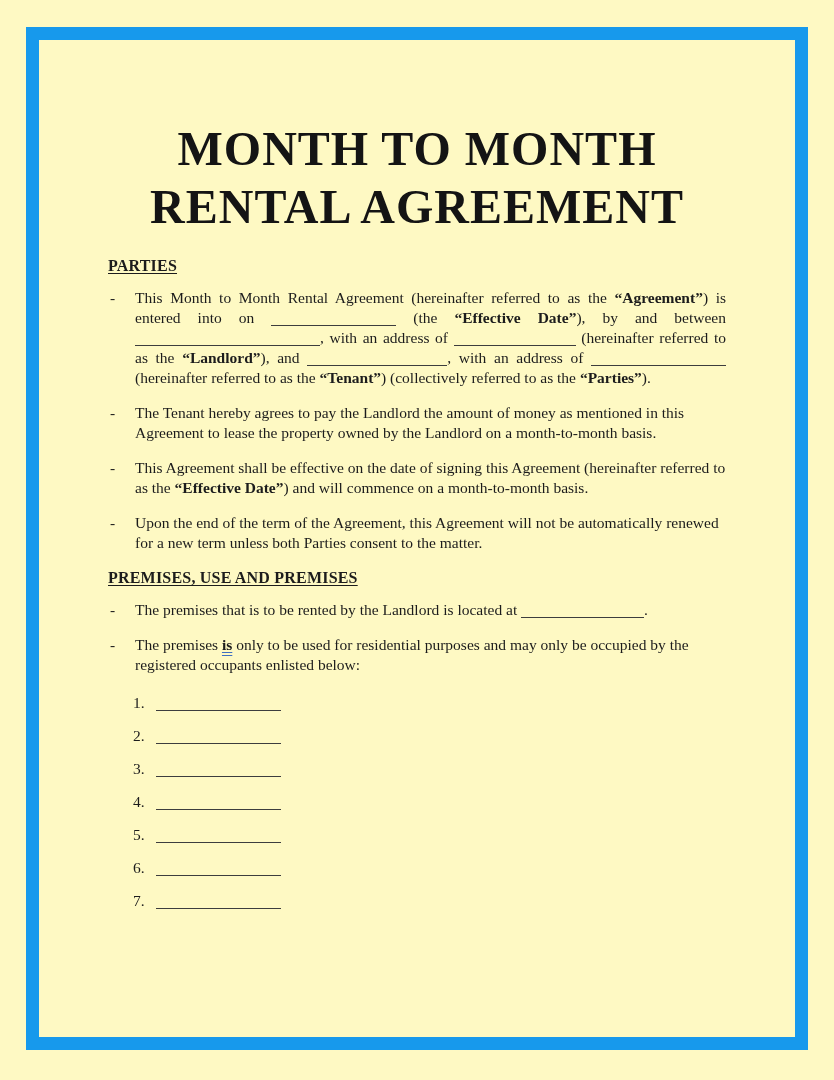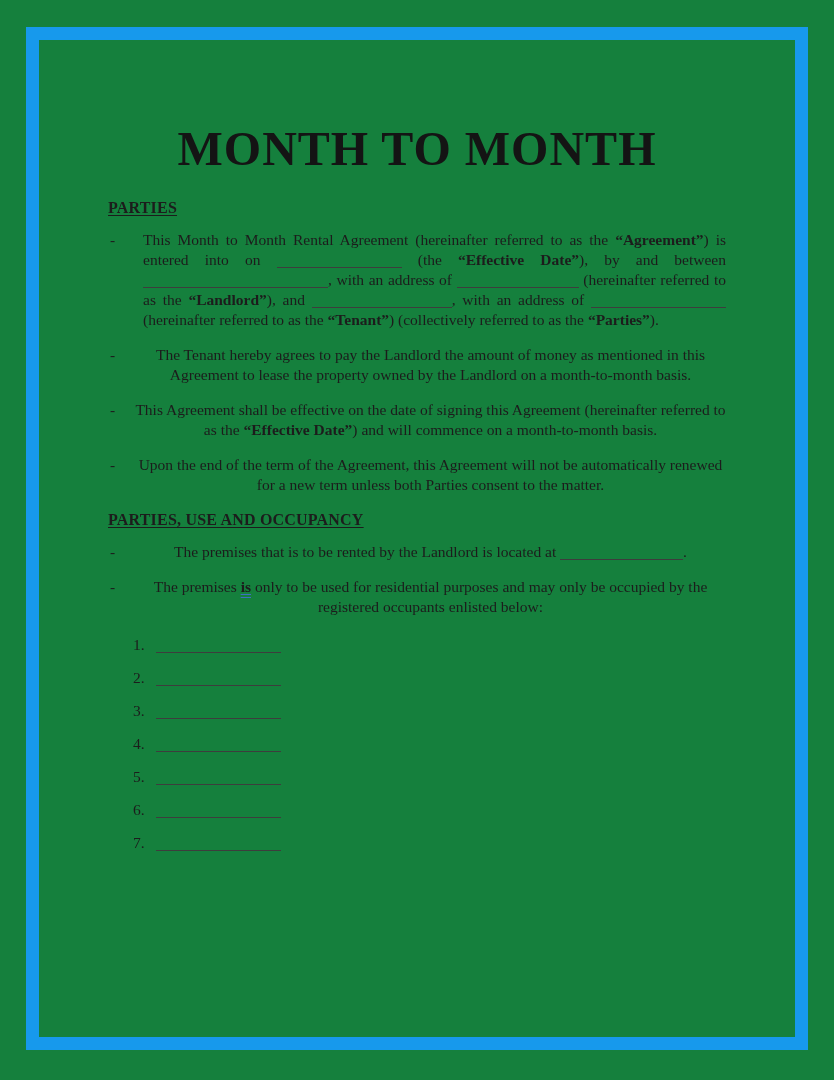--- a/index.html
+++ b/index.html
@@ -4,21 +4,21 @@
 <style>
   * { margin: 0; padding: 0; box-sizing: border-box; }
   html, body { background: #ffffff; }
   body {
     width: 834px; height: 1080px;
     font-family: "Liberation Serif", "DejaVu Serif", serif;
   }
   .page {
     position: relative;
     width: 834px; height: 1080px;
-    background: #15803d;
+    background: #fef9c3;
     color: #1c1c1c;
     overflow: hidden;
   }
   .frame {
     position: absolute;
     left: 26px; right: 26px; top: 27px; bottom: 30px;
     border: 13px solid var(--accent, #1799EC);
     pointer-events: none;
   }
   .content {
@@ -39,22 +39,22 @@
     font-size: 16px;
     line-height: 20px;
     font-weight: bold;
     text-decoration: underline;
     text-underline-offset: 2px;
     margin: 10px 0 12px 0;
     letter-spacing: 0.2px;
   }
   .item { display: flex; margin-bottom: 15px; }
   .dash { flex: 0 0 27px; width: 27px; padding-left: 2px; font-size: 15.5px; line-height: 20px; }
-  .para { flex: 1; font-size: 15.5px; line-height: 20px; text-align: center; }
-  .para.justify { text-align: justify; margin-left: 8px; }
+  .para { flex: 1; font-size: 15.5px; line-height: 20px; }
+  .para.justify { text-align: justify; }
   .para b { font-weight: bold; }
   .blank {
     display: inline-block;
     height: 15px;
     border-bottom: 1px solid #3d3d3d;
     vertical-align: -3px;
   }
   .grammar {
     text-decoration: underline double #3E6FC1;
     text-underline-offset: 2px;
@@ -72,20 +72,21 @@
   .occupants .num { display: inline-block; min-width: 23px; }
 </style>
 </head>
 <body>
 
 <div class="page" style="color: rgb(28, 28, 28);">
   <div class="frame"></div>
   <div class="content">
     <h1 class="title">
       <span>MONTH TO MONTH</span><br>
+      <span>RENTAL AGREEMENT</span>
     </h1>
     <div id="sections">
         <section class="section">
           <h2 class="heading">PARTIES</h2>
           <div class="item">
             <span class="dash">-</span>
             <p class="para justify">This Month to Month Rental Agreement (hereinafter referred to as the <b>“Agreement”</b>) is entered into on <span class="blank" style="width: 125px; border-bottom-color: rgb(61, 61, 61);"></span> (the <b>“Effective Date”</b>), by and between <span class="blank" style="width: 185px; border-bottom-color: rgb(61, 61, 61);"></span>, with an address of <span class="blank" style="width: 122px; border-bottom-color: rgb(61, 61, 61);"></span> (hereinafter referred to as the <b>“Landlord”</b>), and <span class="blank" style="width: 140px; border-bottom-color: rgb(61, 61, 61);"></span>, with an address of <span class="blank" style="width: 135px; border-bottom-color: rgb(61, 61, 61);"></span> (hereinafter referred to as the <b>“Tenant”</b>) (collectively referred to as the <b>“Parties”</b>).</p>
           </div>
         </section>
         <section class="section">
@@ -98,21 +99,21 @@
           <div class="item">
             <span class="dash">-</span>
             <p class="para">This Agreement shall be effective on the date of signing this Agreement (hereinafter referred to as the <b>“Effective Date”</b>) and will commence on a month-to-month basis.</p>
           </div>
           <div class="item">
             <span class="dash">-</span>
             <p class="para">Upon the end of the term of the Agreement, this Agreement will not be automatically renewed for a new term unless both Parties consent to the matter.</p>
           </div>
         </section>
         <section class="section">
-          <h2 class="heading">PARTIES, USE AND OCCUPANCY</h2>
+          <h2 class="heading">PREMISES, USE AND PREMISES</h2>
           <div class="item">
             <span class="dash">-</span>
             <p class="para">The premises that is to be rented by the Landlord is located at <span class="blank" style="width: 123px; border-bottom-color: rgb(61, 61, 61);"></span>.</p>
           </div>
           <div class="item">
             <span class="dash">-</span>
             <p class="para">The premises <span class="grammar" style="text-decoration-color: rgb(62, 111, 193);">is</span> only to be used for residential purposes and may only be occupied by the registered occupants enlisted below:</p>
           </div>
           <ol class="occupants">
             <li><span class="num">1.</span><span class="blank" style="width: 125px; border-bottom-color: rgb(61, 61, 61);"></span></li>

